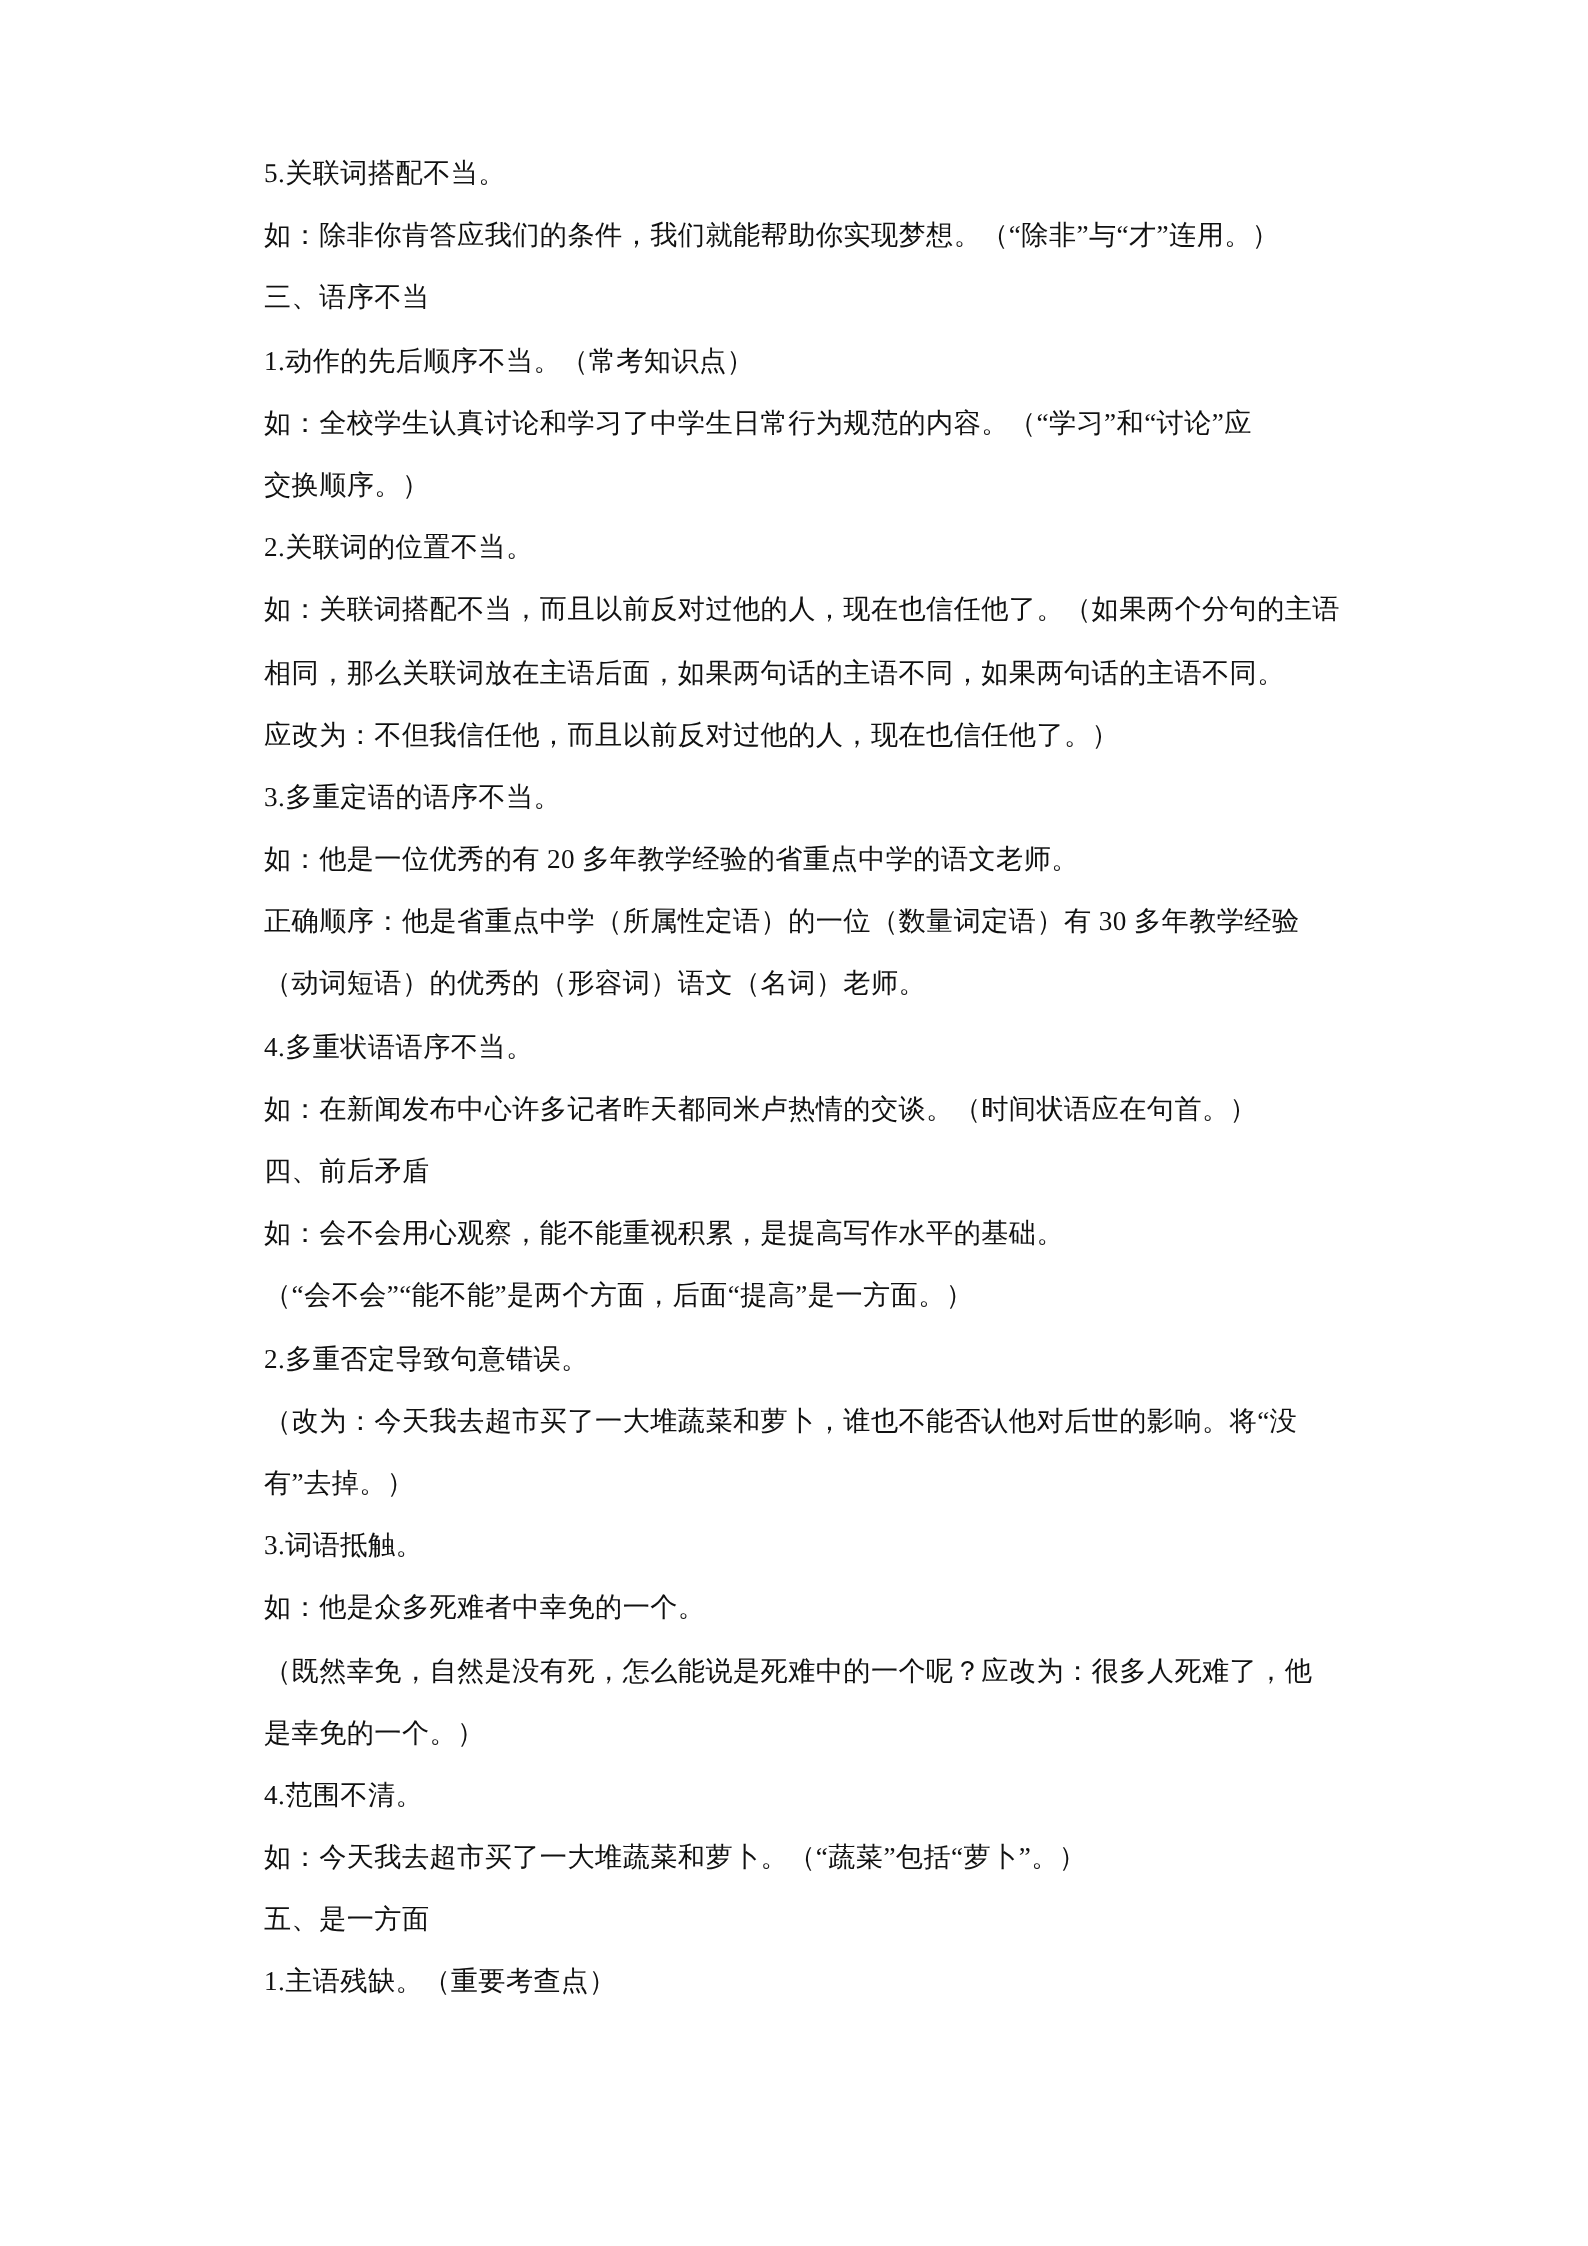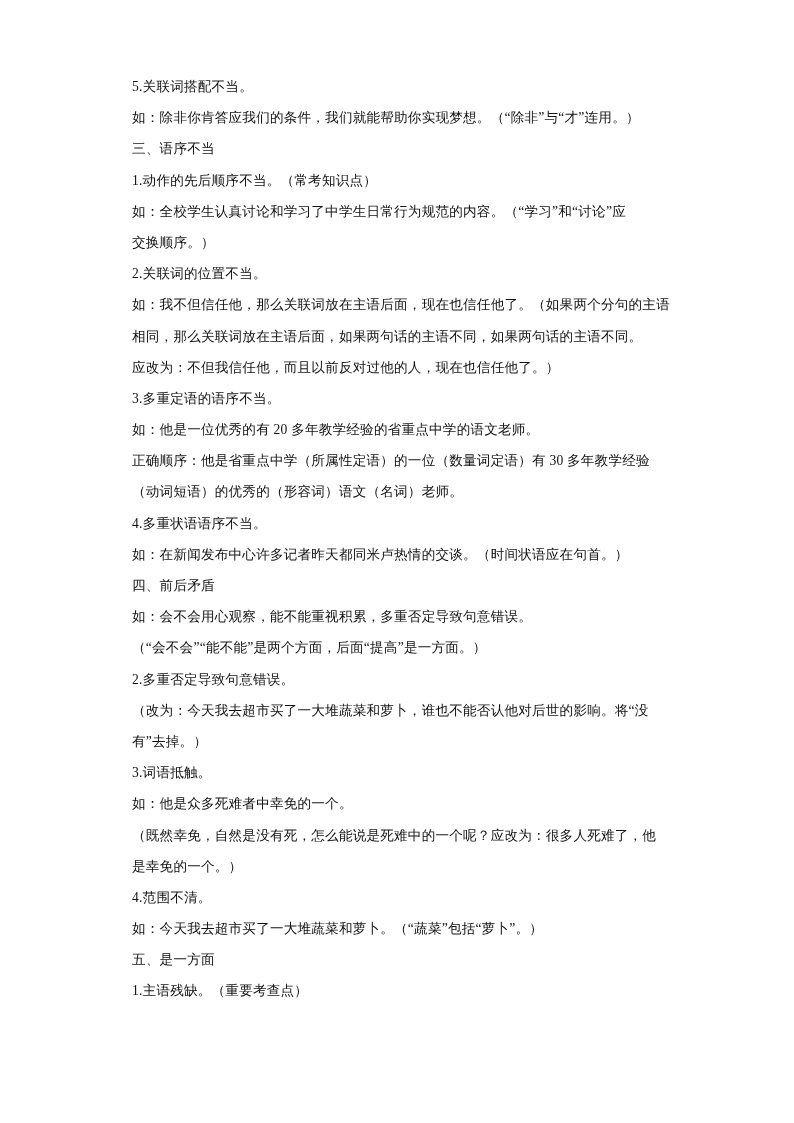--- a/index.html
+++ b/index.html
@@ -25,31 +25,31 @@
 <body>
 
 <div class="page">
   <div class="line">5.关联词搭配不当。</div>
   <div class="line">如：除非你肯答应我们的条件，我们就能帮助你实现梦想。（“除非”与“才”连用。）</div>
   <div class="line">三、语序不当</div>
   <div class="line">1.动作的先后顺序不当。（常考知识点）</div>
   <div class="line">如：全校学生认真讨论和学习了中学生日常行为规范的内容。（“学习”和“讨论”应</div>
   <div class="line">交换顺序。）</div>
   <div class="line">2.关联词的位置不当。</div>
-  <div class="line">如：我不但信任他，那么关联词放在主语后面，现在也信任他了。（如果两个分句的主语</div>
+  <div class="line">如：关联词搭配不当，而且以前反对过他的人，现在也信任他了。（如果两个分句的主语</div>
   <div class="line">相同，那么关联词放在主语后面，如果两句话的主语不同，如果两句话的主语不同。</div>
   <div class="line">应改为：不但我信任他，而且以前反对过他的人，现在也信任他了。）</div>
   <div class="line">3.多重定语的语序不当。</div>
   <div class="line">如：他是一位优秀的有 20 多年教学经验的省重点中学的语文老师。</div>
   <div class="line">正确顺序：他是省重点中学（所属性定语）的一位（数量词定语）有 30 多年教学经验</div>
   <div class="line">（动词短语）的优秀的（形容词）语文（名词）老师。</div>
   <div class="line">4.多重状语语序不当。</div>
   <div class="line">如：在新闻发布中心许多记者昨天都同米卢热情的交谈。（时间状语应在句首。）</div>
   <div class="line">四、前后矛盾</div>
-  <div class="line">如：会不会用心观察，能不能重视积累，多重否定导致句意错误。</div>
+  <div class="line">如：会不会用心观察，能不能重视积累，是提高写作水平的基础。</div>
   <div class="line">（“会不会”“能不能”是两个方面，后面“提高”是一方面。）</div>
   <div class="line">2.多重否定导致句意错误。</div>
   <div class="line">（改为：今天我去超市买了一大堆蔬菜和萝卜，谁也不能否认他对后世的影响。将“没</div>
   <div class="line">有”去掉。）</div>
   <div class="line">3.词语抵触。</div>
   <div class="line">如：他是众多死难者中幸免的一个。</div>
   <div class="line">（既然幸免，自然是没有死，怎么能说是死难中的一个呢？应改为：很多人死难了，他</div>
   <div class="line">是幸免的一个。）</div>
   <div class="line">4.范围不清。</div>
   <div class="line">如：今天我去超市买了一大堆蔬菜和萝卜。（“蔬菜”包括“萝卜”。）</div>

